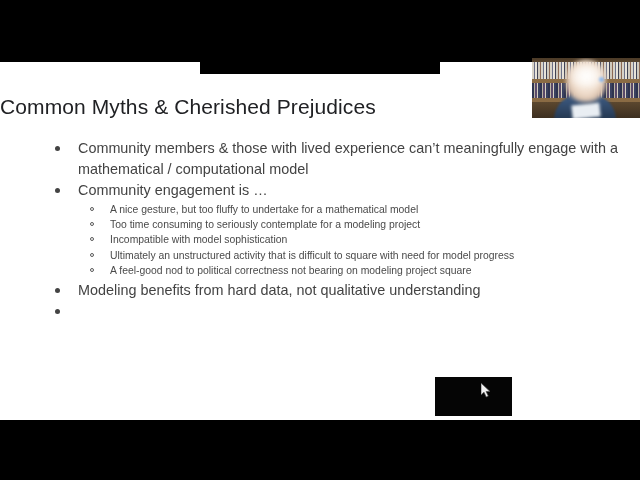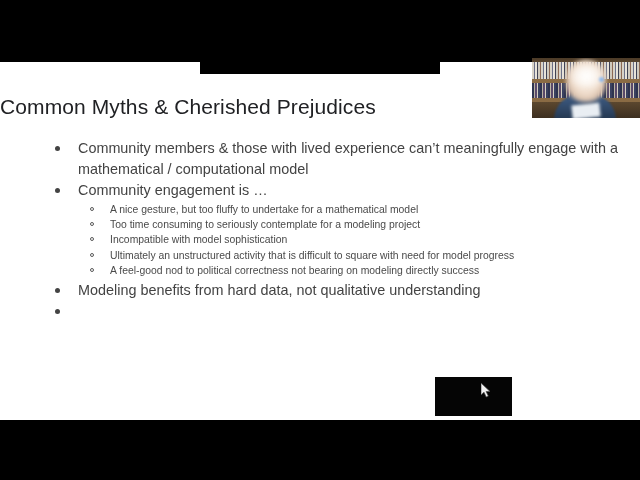--- a/index.html
+++ b/index.html
@@ -225,21 +225,21 @@
         <div class="lvl2">
           <span class="ring"></span>
           <span>Incompatible with model sophistication</span>
         </div>
         <div class="lvl2">
           <span class="ring"></span>
           <span>Ultimately an unstructured activity that is difficult to square with need for model progress</span>
         </div>
         <div class="lvl2">
           <span class="ring"></span>
-          <span>A feel-good nod to political correctness not bearing on modeling directly success</span>
+          <span>A feel-good nod to political correctness not bearing on modeling project square</span>
         </div>
       </div>
 
       <div class="lvl1">
         <span class="dot"></span>
         <span>Modeling benefits from hard data, not qualitative understanding</span>
       </div>
 
       <div class="lvl1">
         <span class="dot"></span>

